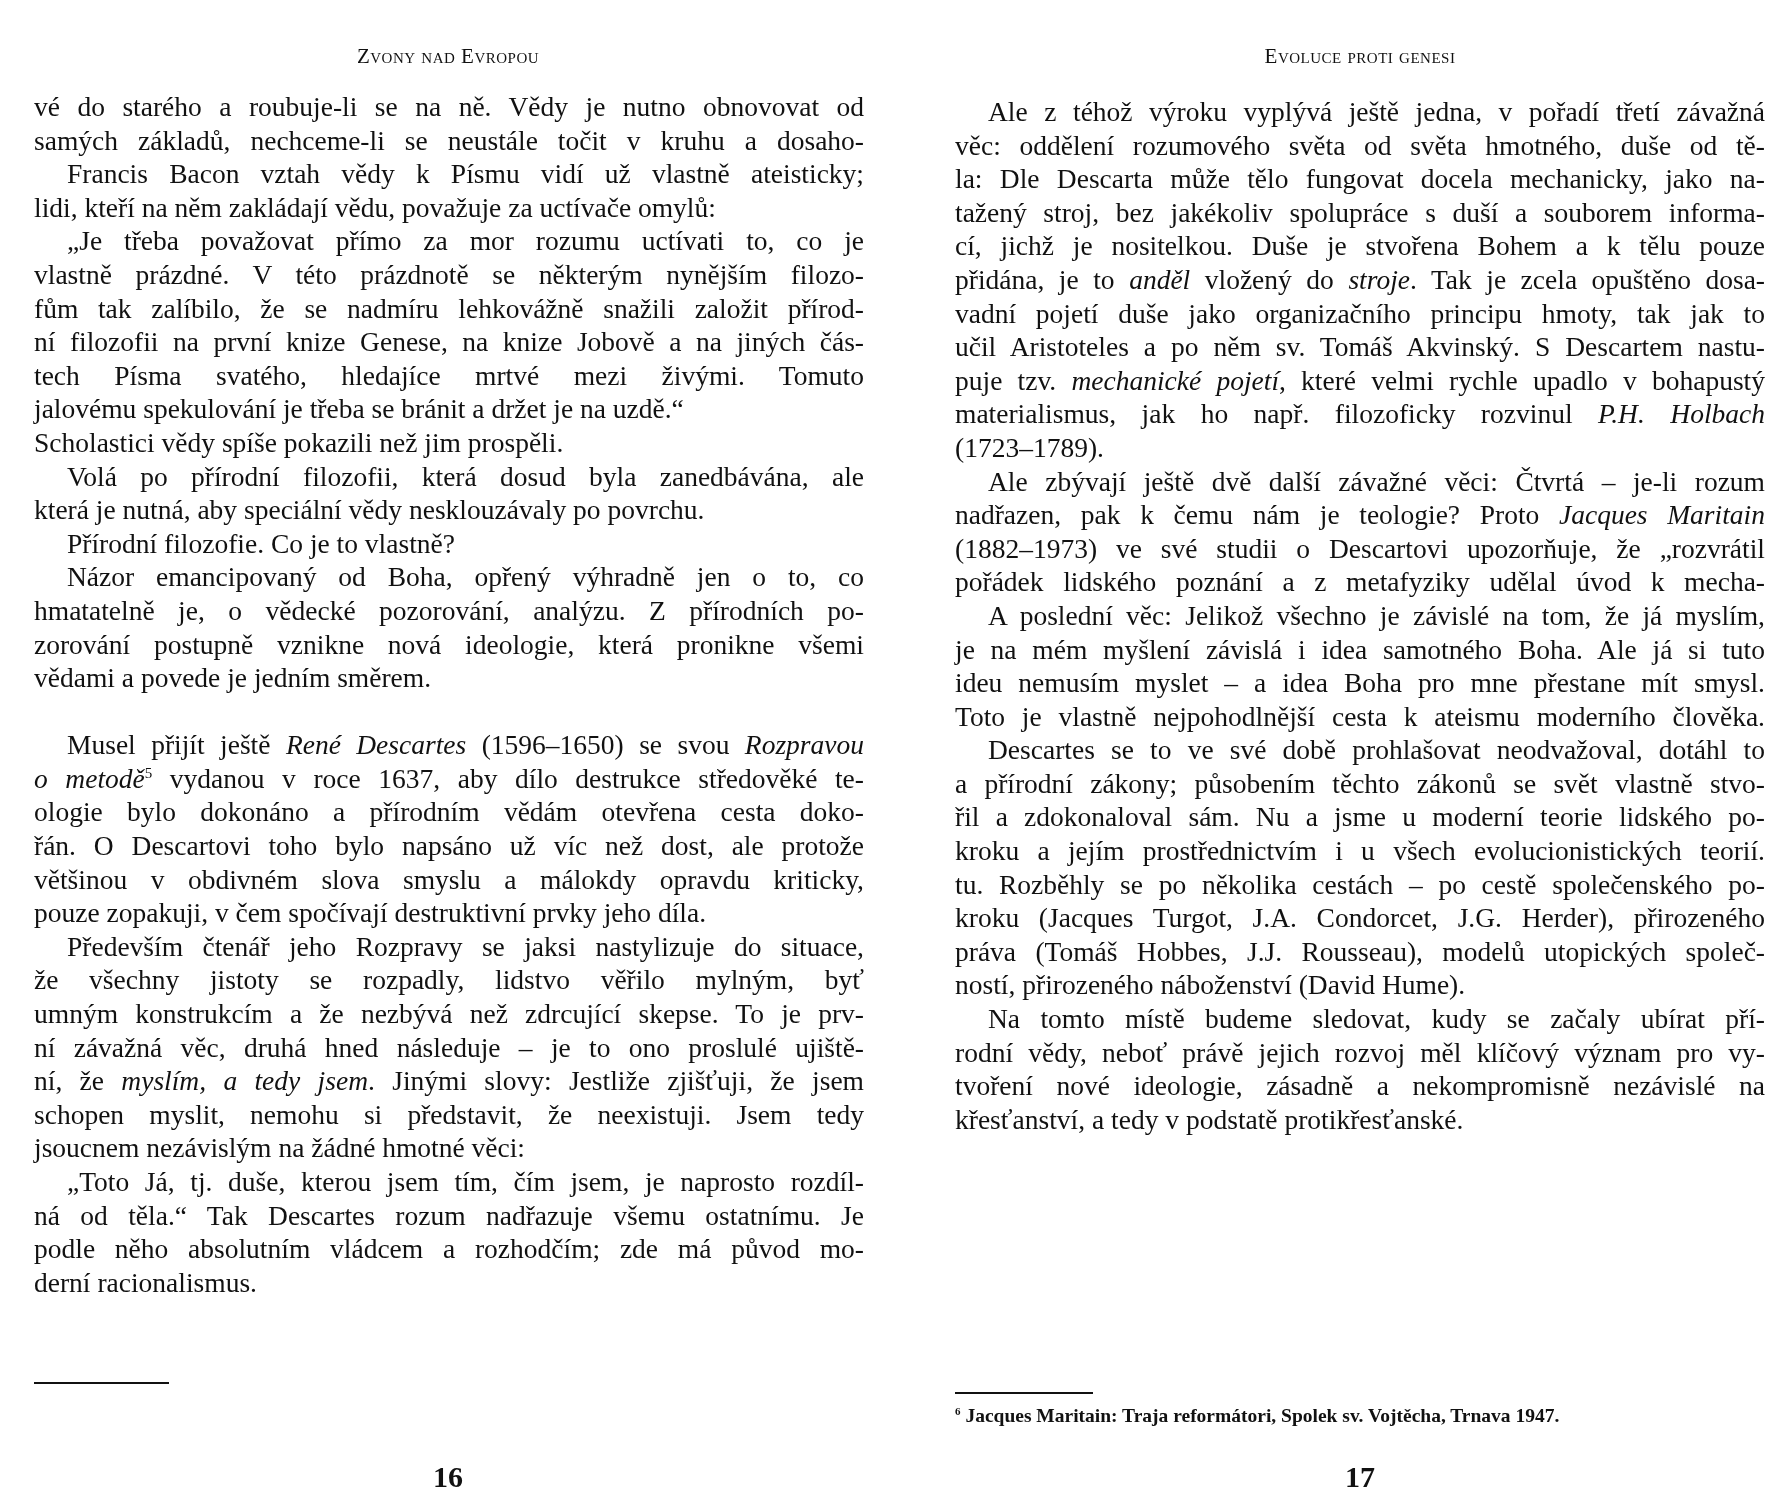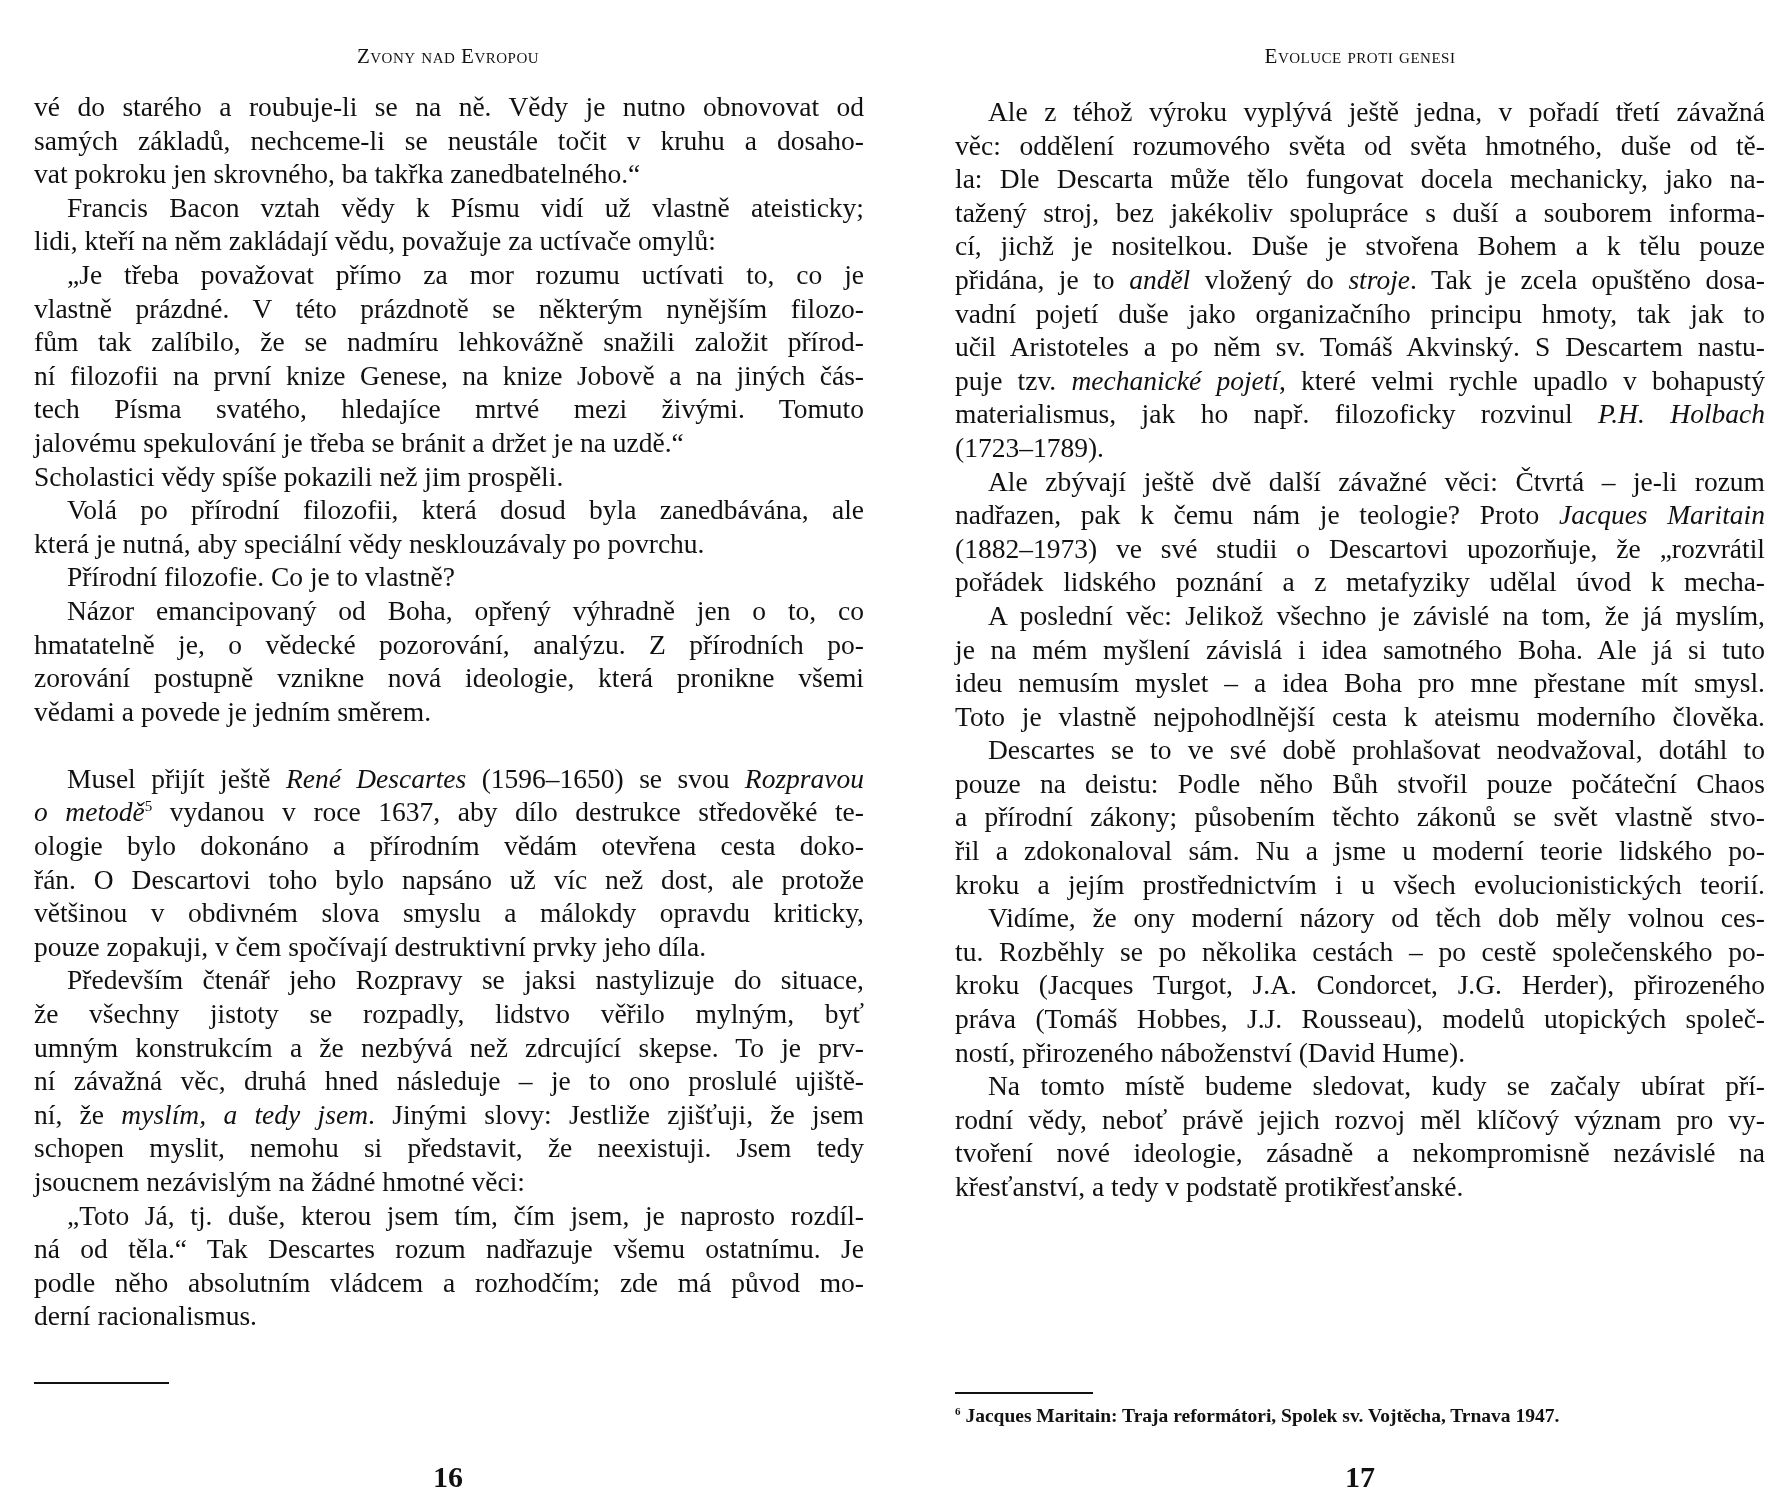--- a/index.html
+++ b/index.html
@@ -36,21 +36,20 @@
   .page.right .page-number { left: 65px; width: 810px; }
 </style>
 </head>
 <body>
 
 <div class="page left">
   <div class="running-head">Zvony nad Evropou</div>
   <div class="body">
       <span class="line">vé do starého a roubuje-li se na ně. Vědy je nutno obnovovat od</span>
       <span class="line">samých základů, nechceme-li se neustále točit v kruhu a dosaho-</span>
-      <span class="line last">vat pokroku jen skrovného, ba takřka zanedbatelného.“</span>
       <span class="line indent">Francis Bacon vztah vědy k Písmu vidí už vlastně ateisticky;</span>
       <span class="line last">lidi, kteří na něm zakládají vědu, považuje za uctívače omylů:</span>
       <span class="line indent">„Je třeba považovat přímo za mor rozumu uctívati to, co je</span>
       <span class="line">vlastně prázdné. V této prázdnotě se některým nynějším filozo-</span>
       <span class="line">fům tak zalíbilo, že se nadmíru lehkovážně snažili založit přírod-</span>
       <span class="line">ní filozofii na první knize Genese, na knize Jobově a na jiných čás-</span>
       <span class="line">tech Písma svatého, hledajíce mrtvé mezi živými. Tomuto</span>
       <span class="line last">jalovému spekulování je třeba se bránit a držet je na uzdě.“</span>
       <span class="line last">Scholastici vědy spíše pokazili než jim prospěli.</span>
       <span class="line indent">Volá po přírodní filozofii, která dosud byla zanedbávána, ale</span>
@@ -101,25 +100,23 @@
       <span class="line last">(1723–1789).</span>
       <span class="line indent">Ale zbývají ještě dvě další závažné věci: Čtvrtá – je-li rozum</span>
       <span class="line"><span>nadřazen, pak k čemu nám je teologie? Proto </span><span class="it">Jacques Maritain</span></span>
       <span class="line">(1882–1973) ve své studii o Descartovi upozorňuje, že „rozvrátil</span>
       <span class="line">pořádek lidského poznání a z metafyziky udělal úvod k mecha-</span>
       <span class="line indent">A poslední věc: Jelikož všechno je závislé na tom, že já myslím,</span>
       <span class="line">je na mém myšlení závislá i idea samotného Boha. Ale já si tuto</span>
       <span class="line">ideu nemusím myslet – a idea Boha pro mne přestane mít smysl.</span>
       <span class="line">Toto je vlastně nejpohodlnější cesta k ateismu moderního člověka.</span>
       <span class="line indent">Descartes se to ve své době prohlašovat neodvažoval, dotáhl to</span>
-      <span class="line">pouze na deistu: Podle něho Bůh stvořil pouze počáteční Chaos</span>
       <span class="line">a přírodní zákony; působením těchto zákonů se svět vlastně stvo-</span>
       <span class="line">řil a zdokonaloval sám. Nu a jsme u moderní teorie lidského po-</span>
       <span class="line">kroku a jejím prostřednictvím i u všech evolucionistických teorií.</span>
-      <span class="line indent">Vidíme, že ony moderní názory od těch dob měly volnou ces-</span>
       <span class="line">tu. Rozběhly se po několika cestách – po cestě společenského po-</span>
       <span class="line">kroku (Jacques Turgot, J.A. Condorcet, J.G. Herder), přirozeného</span>
       <span class="line">práva (Tomáš Hobbes, J.J. Rousseau), modelů utopických společ-</span>
       <span class="line last">ností, přirozeného náboženství (David Hume).</span>
       <span class="line indent">Na tomto místě budeme sledovat, kudy se začaly ubírat pří-</span>
       <span class="line">rodní vědy, neboť právě jejich rozvoj měl klíčový význam pro vy-</span>
       <span class="line">tvoření nové ideologie, zásadně a nekompromisně nezávislé na</span>
       <span class="line last">křesťanství, a tedy v podstatě protikřesťanské.</span>
     </div>
   <div class="footnotes">

